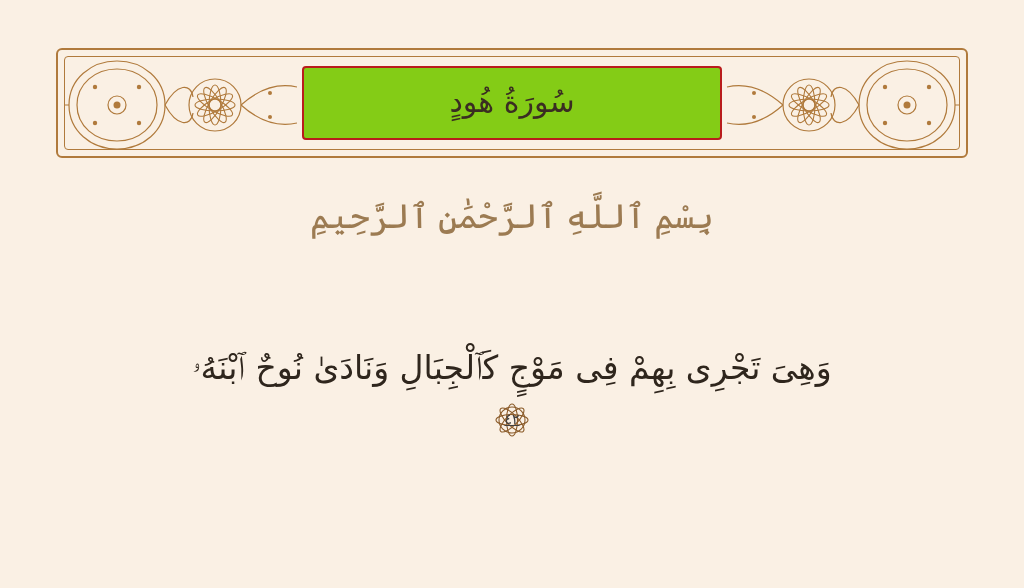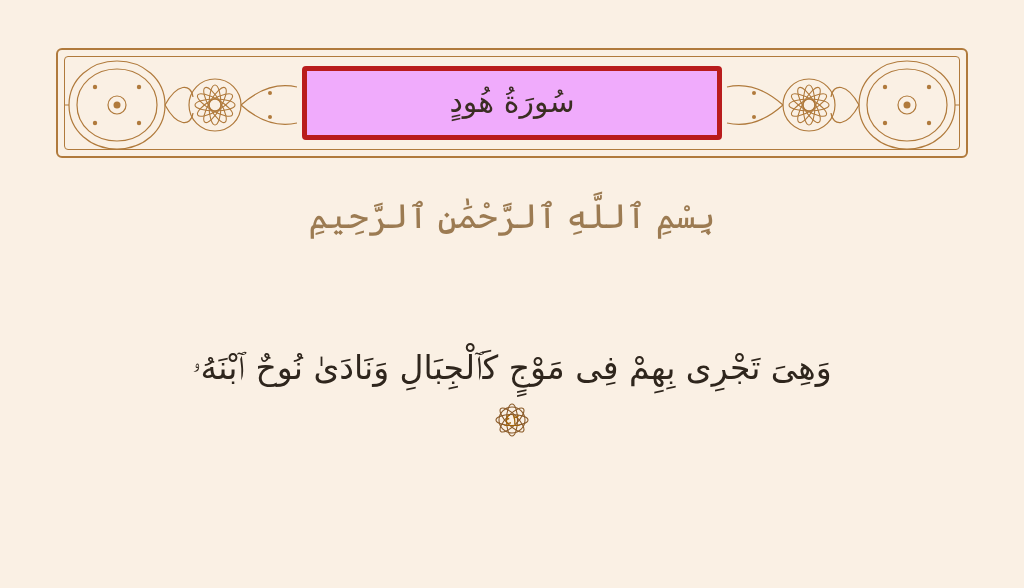--- a/index.html
+++ b/index.html
@@ -45,23 +45,23 @@
     box-sizing: border-box;
     overflow: hidden;
   }
   .banner-center {
     position: absolute;
     left: 50%;
     top: 50%;
     transform: translate(-50%, -50%);
     width: 420px;
     height: 74px;
-    border: 5px solid #b91c1c;
+    border: 2px solid #b91c1c;
     border-radius: 4px;
-    background: #f0abfc;
+    background: #84cc16;
     box-sizing: border-box;
     display: flex;
     align-items: center;
     justify-content: center;
     z-index: 5;
   }
   .surah-title {
     font-family: "DejaVu Sans", "Liberation Sans", sans-serif;
     font-size: 30px;
     color: #3a2d22;
@@ -87,21 +87,21 @@
   
   .basmala {
     position: absolute;
     left: 0;
     right: 0;
     top: 196px;
     text-align: center;
     font-size: 34px;
     color: #9c7b52;
     direction: rtl;
-    font-family: Liberation Sans, sans-serif;
+    font-family: Liberation Serif, serif;
     letter-spacing: -1px;
   }
 
   
   .ayah-block {
     position: absolute;
     left: 70px;
     right: 70px;
     top: 336px;
     direction: rtl;
@@ -134,21 +134,21 @@
   }
   .ayah-number .marker-svg {
     position: absolute;
     left: 0;
     top: 0;
   }
   .ayah-number .num {
     position: relative;
     z-index: 2;
     font-size: 14px;
-    color: #a16207;
+    color: #404040;
     padding-bottom: 2px;
     text-decoration: underline;
   }
 </style>
 </head>
 <body>
 
 <div class="page">
 
   <div class="banner">

